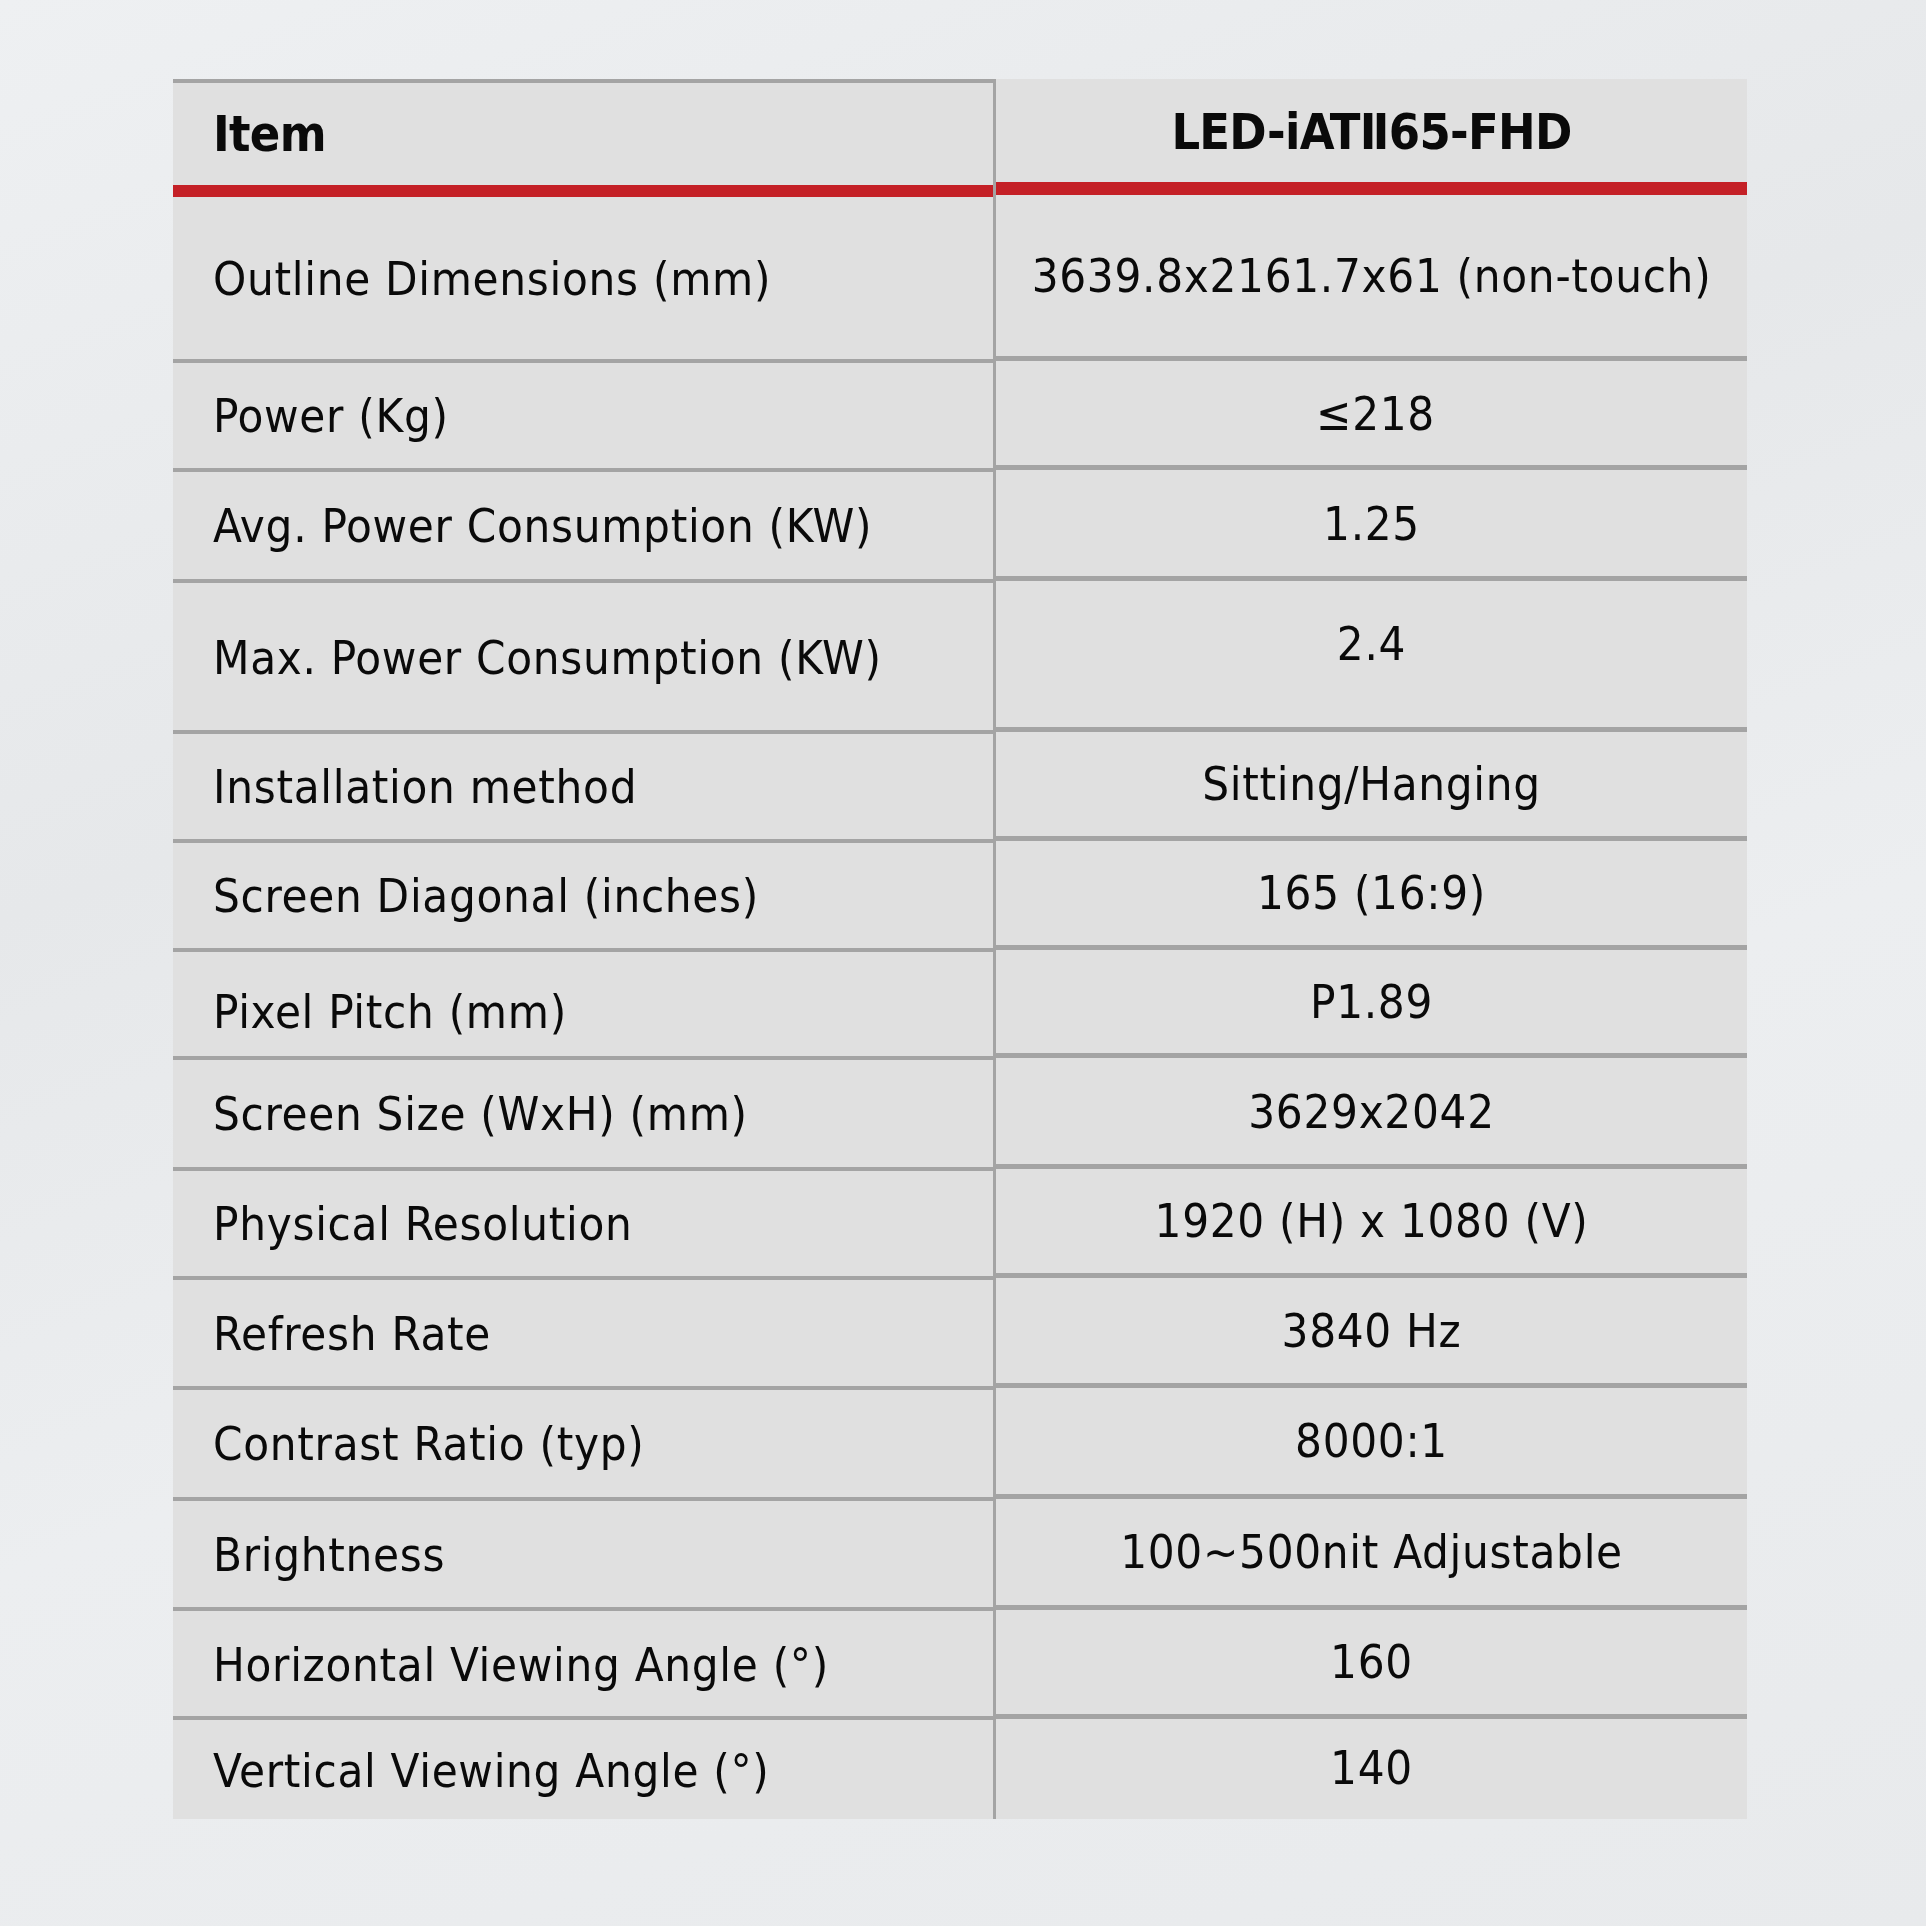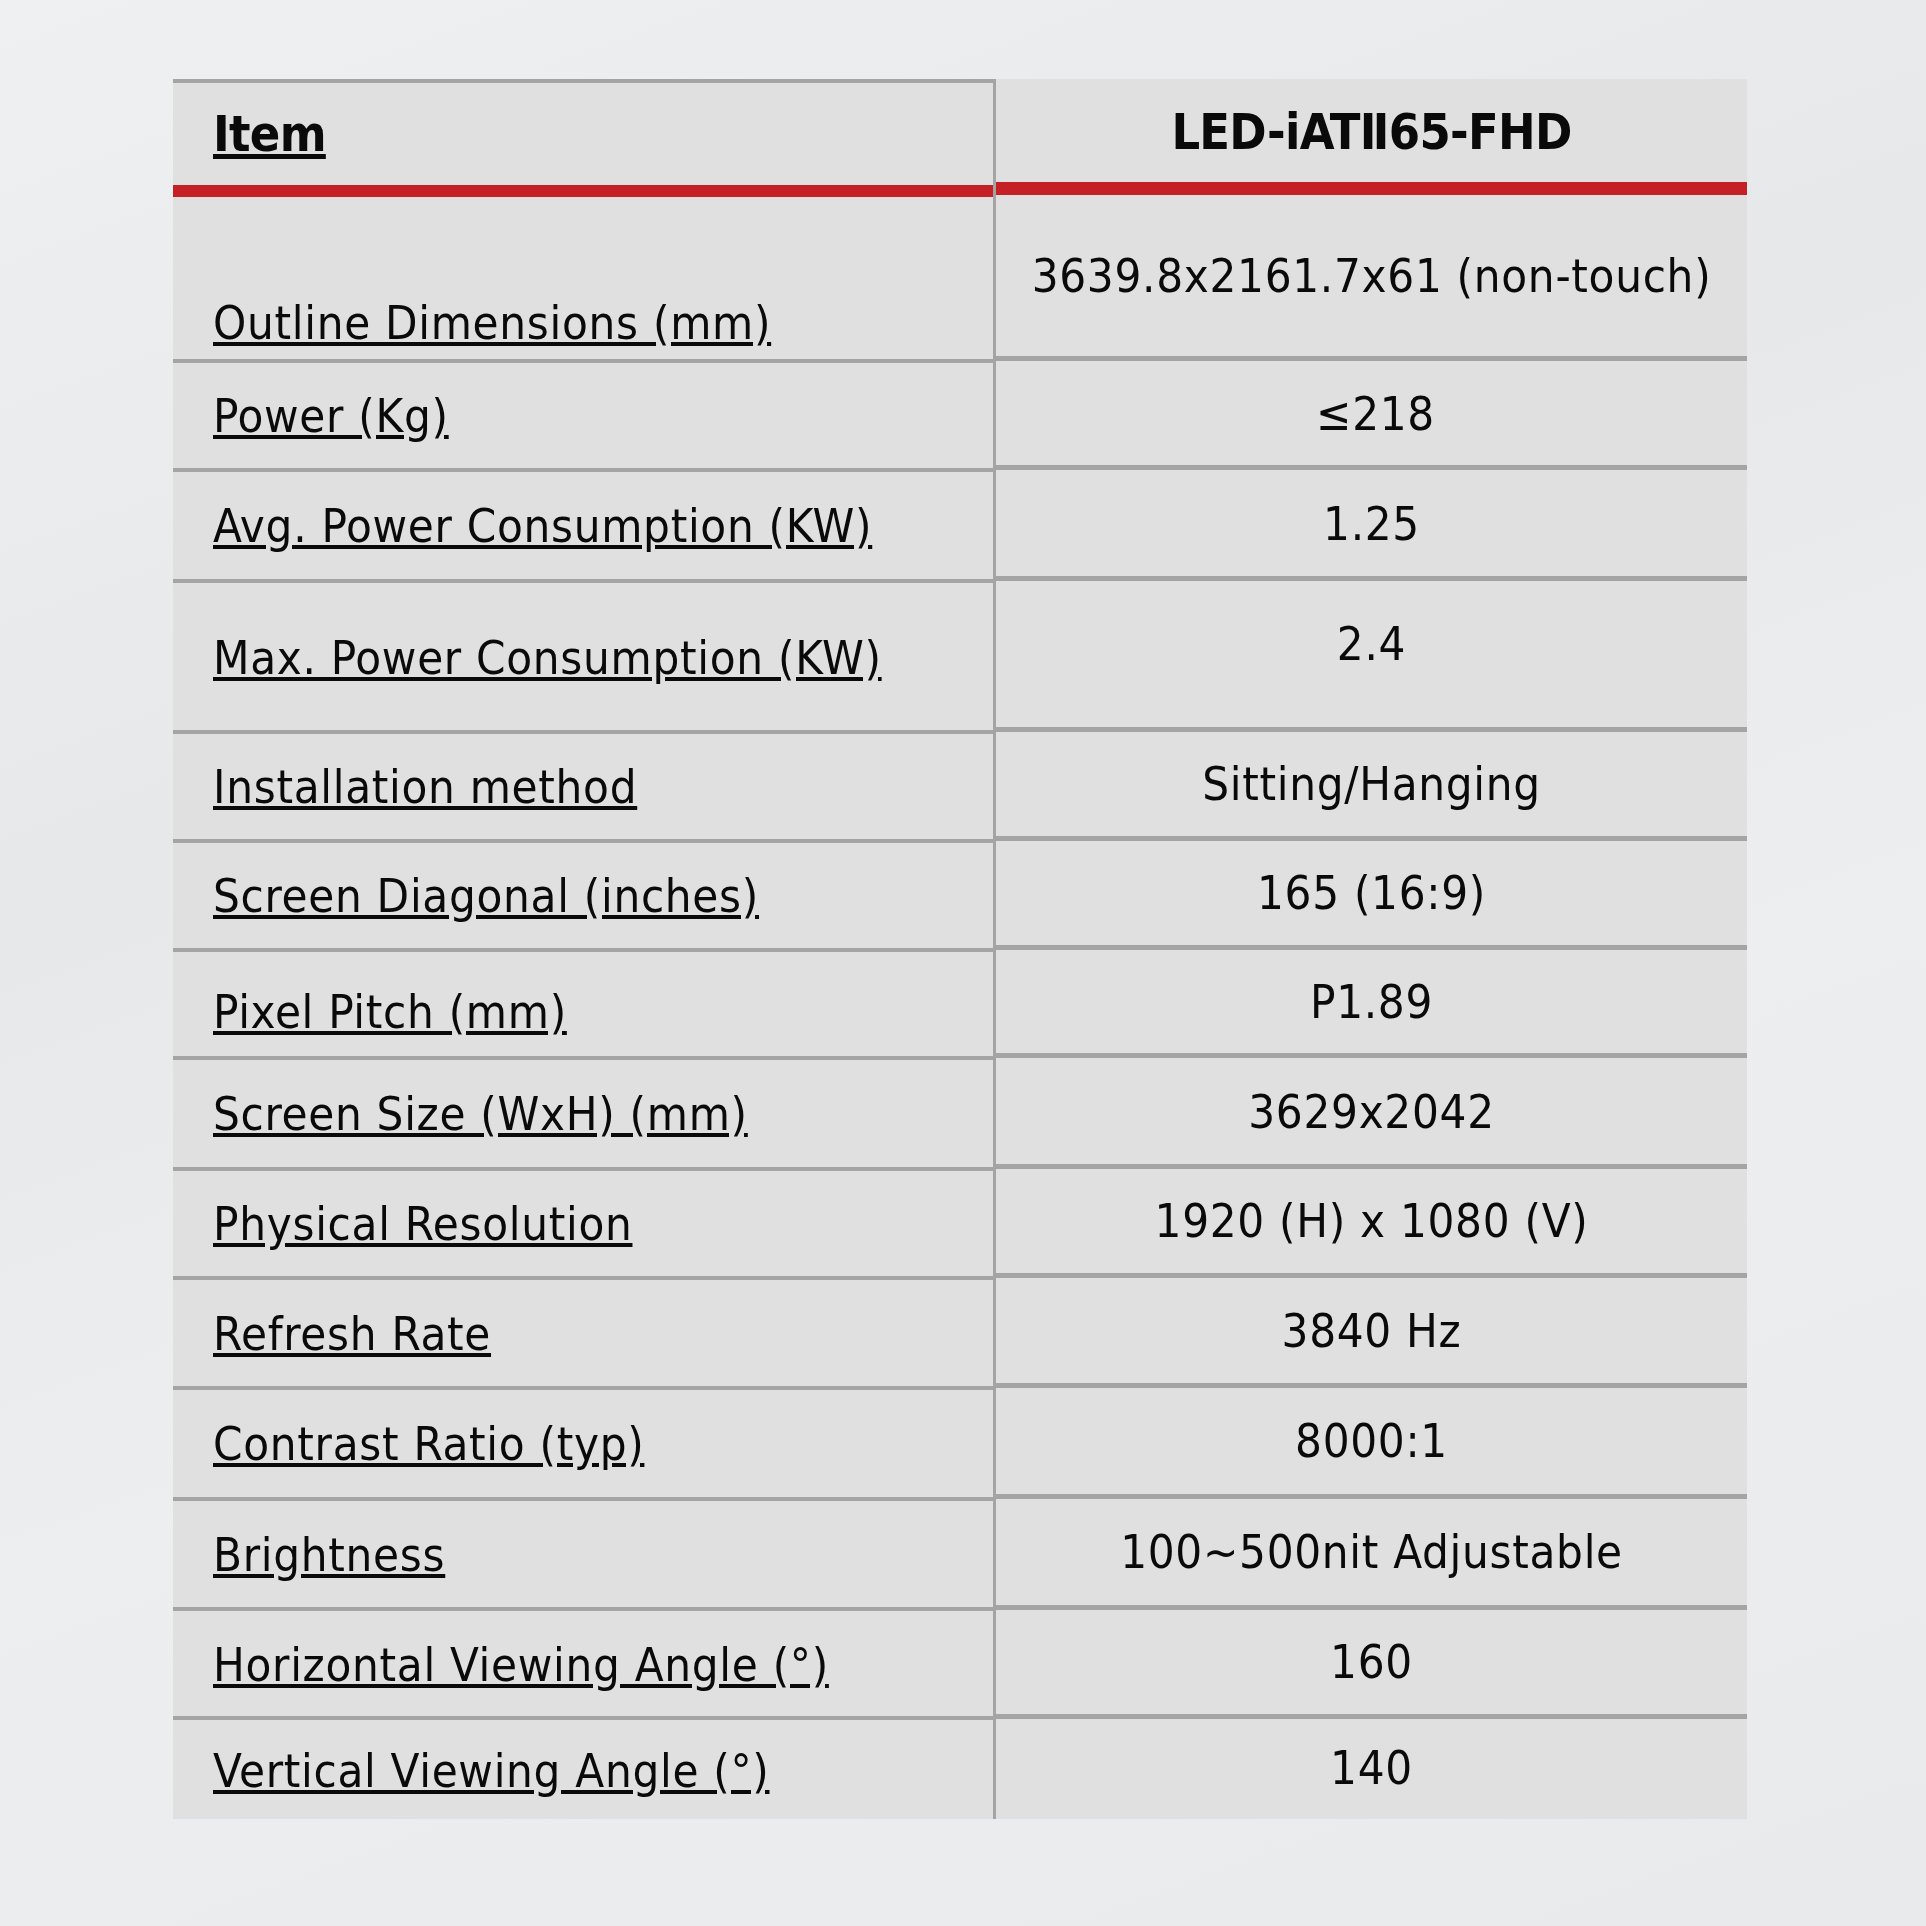--- a/index.html
+++ b/index.html
@@ -18,42 +18,42 @@
   .col-right { left: 823px; width: 751px; }
   .divider {
     position: absolute; left: 820px; width: 2.8px; top: 0; bottom: 0; background: #a4a4a4;
   }
   .top-border { position: absolute; left: 0; width: 823px; top: 0; height: 3.5px; background: #a4a4a4; }
 
   .cell {
     position: absolute; display: flex; align-items: center; box-sizing: border-box;
     color: #0a0a0a; font-size: 47px; letter-spacing: 0.7px; white-space: nowrap;
   }
-  .cell.label { padding-left: 40px; text-decoration: underline; }
+  .cell.label { padding-left: 40px; }
   .cell.value { justify-content: center; }
   .cell.head { font-weight: bold; font-size: 50px; letter-spacing: -0.7px; }
   .hline { position: absolute; height: 4.2px; background: #a4a4a4; }
   .redline { position: absolute; height: 12px; background: #c42026; }
 </style>
 </head>
 <body>
 
 <div class="table">
   <div class="col col-left"></div>
   <div class="col col-right"></div>
   <div class="top-border"></div>
   <div class="divider"></div>
 
   <div class="cell label head" style="left:0;width:820px;top:3.5px;height:103px;">Item</div>
   <div class="cell value head" style="left:823px;width:751px;top:3.5px;height:99px;">LED-iATⅡ65-FHD</div>
   <div class="redline" style="left:0;width:820px;top:106px;"></div>
   <div class="redline" style="left:823px;width:751px;top:103px;height:12.7px;"></div>
 
   <div id="rows">
-      <div class="cell label" style="left: 0px; width: 692px; top: 118px; height: 162px; margin-top: 44px;">Outline Dimensions (mm)</div>
+      <div class="cell label" style="left: 0px; width: 692px; top: 118px; height: 162px;">Outline Dimensions (mm)</div>
       <div class="cell value" style="left: 823px; width: 751px; top: 115px; height: 162px;">3639.8x2161.7x61 (non-touch)</div>
       <div class="hline" style="left: 0px; width: 820px; top: 280px;"></div>
       <div class="hline" style="left: 823px; width: 751px; top: 277px; height: 5px;"></div>
       <div class="cell label" style="left: 0px; width: 820px; top: 284px; height: 105px;">Power (Kg)</div>
       <div class="cell value" style="left: 823px; width: 751px; top: 282px; height: 105px; padding-left: 8px;">≤218</div>
       <div class="hline" style="left: 0px; width: 820px; top: 389px;"></div>
       <div class="hline" style="left: 823px; width: 751px; top: 386px; height: 5px;"></div>
       <div class="cell label" style="left: 0px; width: 820px; top: 393px; height: 107px;">Avg. Power Consumption (KW)</div>
       <div class="cell value" style="left: 823px; width: 751px; top: 391px; height: 107px;">1.25</div>
       <div class="hline" style="left: 0px; width: 820px; top: 500px;"></div>

